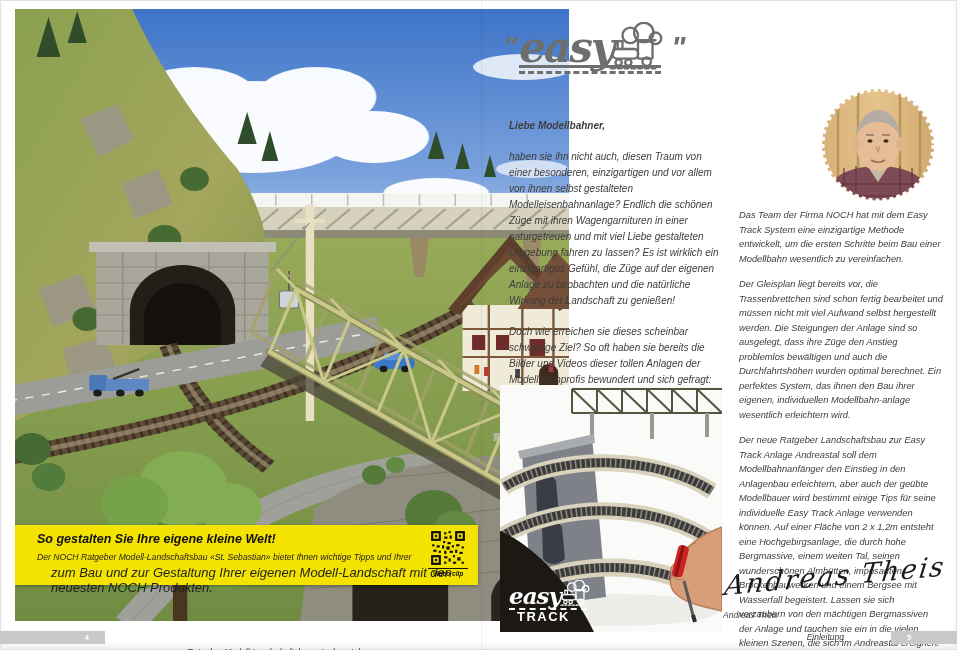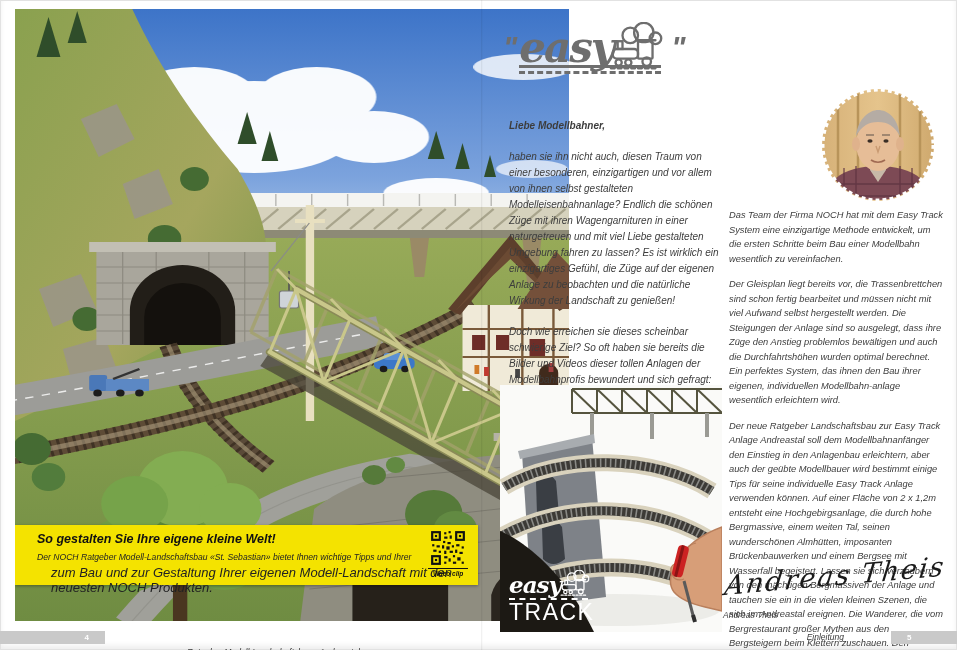--- a/index.html
+++ b/index.html
@@ -43,30 +43,30 @@
   .intro-col{position:absolute;left:505px;top:118px;width:219px;font-size:10px;font-style:italic;
              color:#3d3d3d;line-height:1.6;}
   .intro-col p{margin:0 0 15px 4px;}
   .intro-greeting{font-weight:bold;}
 
   .portrait{position:absolute;left:812px;top:84px;width:132px;height:122px;}
   .portrait svg{width:100%;height:100%;display:block;}
 
   .main-col{position:absolute;left:723px;top:208px;width:220px;font-size:9.3px;font-style:italic;
             color:#3d3d3d;line-height:1.56;}
-  .main-col p{margin:0 0 11px 6px;}
+  .main-col p{margin:0 0 11px 16px;}
 
   .photo-track{position:absolute;left:500px;top:385px;width:222px;height:247px;overflow:hidden;background:#fafaf8;}
   .photo-track > svg{display:block;width:100%;height:100%;}
   .track-logo{position:absolute;left:9px;bottom:8px;color:#ffffff;}
   .track-logo-row{display:flex;align-items:flex-end;position:relative;padding-bottom:5px;}
   .track-word1{font-family:"DejaVu Serif",serif;font-style:italic;font-weight:bold;font-size:23px;line-height:.8;letter-spacing:-1px;}
   .track-train{width:34px;height:28px;margin:0 0 -3px -2px;color:#ffffff;}
   .track-logo-row:after{content:"";position:absolute;left:0;right:6px;bottom:0;border-bottom:2px dashed #ffffff;}
-  .track-word2{font-size:23px;font-weight:normal;letter-spacing:1.5px;font-stretch:condensed;line-height:1.05;}
+  .track-word2{font-size:13px;font-weight:bold;letter-spacing:1.5px;font-stretch:condensed;line-height:1.05;margin-left:8px;}
 
   .signature{position:absolute;left:723px;top:570px;width:200px;}
   .sig-script{font-family:"DejaVu Serif",serif;font-style:italic;font-size:27px;color:#1a1a1a;
               transform:rotate(-5deg) skewX(-12deg);transform-origin:left bottom;letter-spacing:2px;white-space:nowrap;}
   .sig-name{font-size:8.5px;font-style:italic;color:#444;margin-top:9px;}
 </style>
 </head>
 <body>
 
 <div class="spread">

